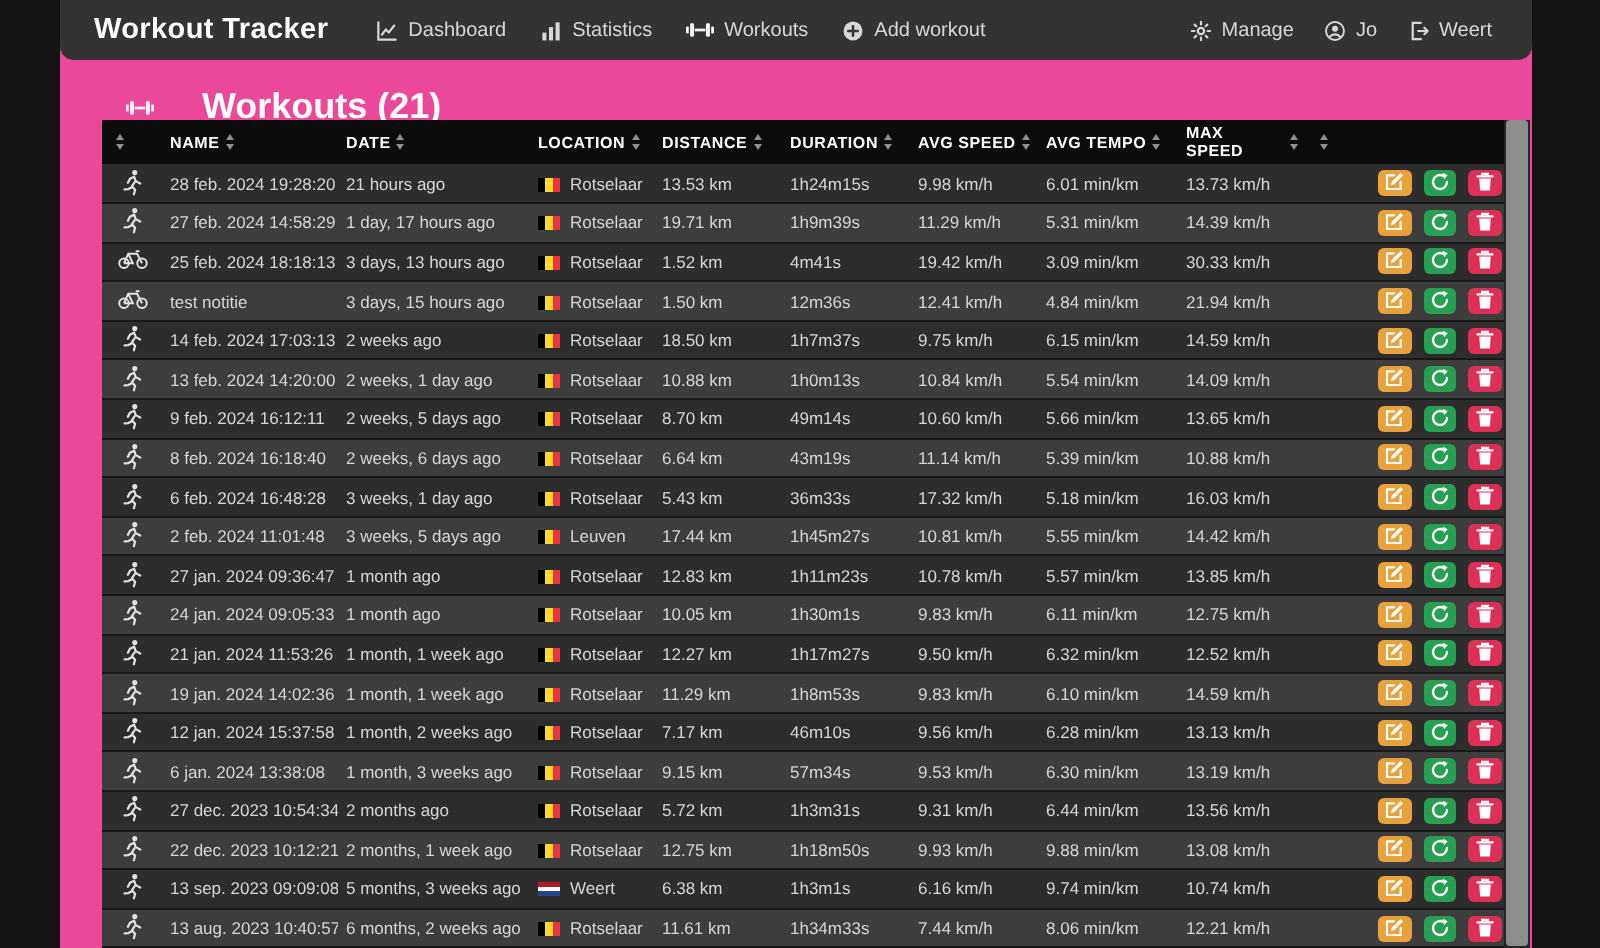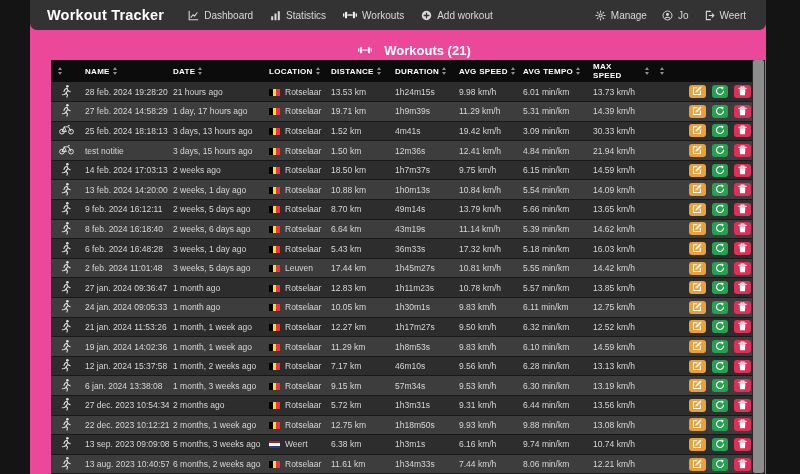--- a/index.html
+++ b/index.html
@@ -10,22 +10,22 @@
   
   .navbar { height:30px; background:#333333; display:flex; align-items:center;
     padding:0 20px 0 17px; border-radius:0 0 7px 7px; }
   .brand { color:#ffffff; font-weight:bold; font-size:14.5px; letter-spacing:.2px; margin-right:24px; white-space:nowrap; }
   .nav-left { display:flex; align-items:flex-start; gap:17px; }
   .nav-right { display:flex; align-items:center; gap:15px; margin-left:auto; }
   .nav-item { display:flex; align-items:center; gap:5px; color:#d8d8d8; font-size:10px;
     cursor:pointer; white-space:nowrap; }
   .nav-item .ic { display:inline-flex; align-items:center; }
   
-  .heading { display:flex; align-items:center; gap:12px; color:#ffffff; font-weight:bold;
-    font-size:13px; padding:13px 0 0 33px;justify-content:center; }
+  .heading { display:flex; align-items:center; gap:24px; color:#ffffff; font-weight:bold;
+    font-size:18px; padding:13px 0 0 33px; }
   
   .table-wrap { position:absolute; left:21px; top:60px; width:704px; height:414px; overflow:hidden; }
   table { border-collapse:collapse; table-layout:fixed; width:704px; color:#d6d6d6; }
   thead th { background:#0c0c0c; color:#ffffff; font-size:8px; height:22px;
     text-align:left; padding:0 4px; letter-spacing:.3px; cursor:pointer; }
   .thwrap { display:flex; align-items:center; gap:3px; }
   tbody td { font-size:8.5px; padding:0 4px; white-space:nowrap; overflow:hidden; }
   tbody tr { height:19.6px; border-bottom:1px solid #191919; }
   tbody tr.odd  { background:#2d2d2d; }
   tbody tr.even { background:#3d3d3d; }
@@ -518,21 +518,21 @@
                     <path d="M8.2 4.4l1 2.6 2.6 1.4"></path>
                     <path d="M8.6 7.6 6.9 10l1.9 2-.7 2.6"></path>
                     <path d="M7.2 10.4l-2.3 1.2-2.2.2"></path>
                   </g>
                 </svg></span></td>
             <td>9 feb. 2024 16:12:11</td>
             <td>2 weeks, 5 days ago</td>
             <td><span class="flag BE"></span><span>Rotselaar</span></td>
             <td>8.70 km</td>
             <td>49m14s</td>
-            <td>13.79 km/h</td>
+            <td>10.60 km/h</td>
             <td>5.66 min/km</td>
             <td>13.65 km/h</td>
             <td></td>
             <td>
               <div class="actions">
                 <button class="abtn" style="background: rgb(233, 162, 59);">
                   <span><svg width="10" height="10" viewBox="0 0 12 12">
                       <path d="M6 2H1.8v8.2H10V6" fill="none" stroke="#fff" stroke-width="1.3" stroke-linecap="round"></path>
                       <path d="M4.6 5.9 9.9.6l1.5 1.5L6.1 7.4l-2 .5z" fill="#fff"></path>
                     </svg></span>
@@ -563,21 +563,21 @@
                     <path d="M7.2 10.4l-2.3 1.2-2.2.2"></path>
                   </g>
                 </svg></span></td>
             <td>8 feb. 2024 16:18:40</td>
             <td>2 weeks, 6 days ago</td>
             <td><span class="flag BE"></span><span>Rotselaar</span></td>
             <td>6.64 km</td>
             <td>43m19s</td>
             <td>11.14 km/h</td>
             <td>5.39 min/km</td>
-            <td>14.62 km/h</td>
+            <td>10.88 km/h</td>
             <td></td>
             <td>
               <div class="actions">
                 <button class="abtn" style="background: rgb(233, 162, 59);">
                   <span><svg width="10" height="10" viewBox="0 0 12 12">
                       <path d="M6 2H1.8v8.2H10V6" fill="none" stroke="#fff" stroke-width="1.3" stroke-linecap="round"></path>
                       <path d="M4.6 5.9 9.9.6l1.5 1.5L6.1 7.4l-2 .5z" fill="#fff"></path>
                     </svg></span>
                 </button>
                 <button class="abtn" style="background: rgb(39, 160, 82);">

